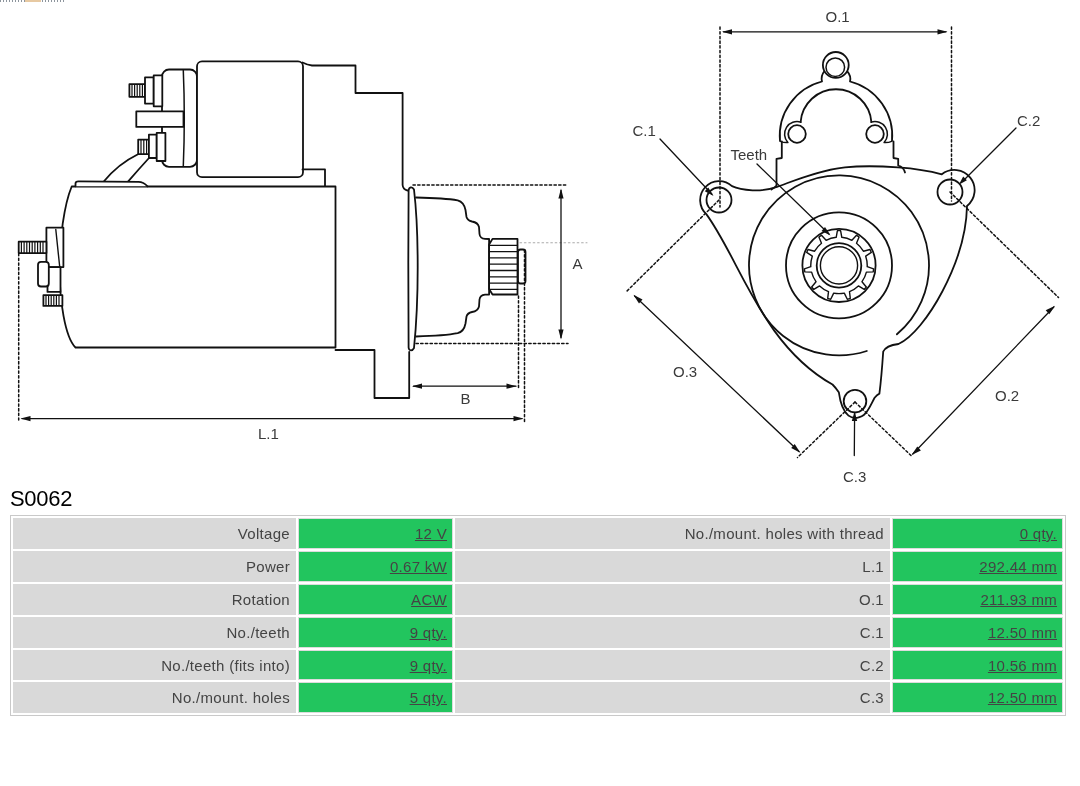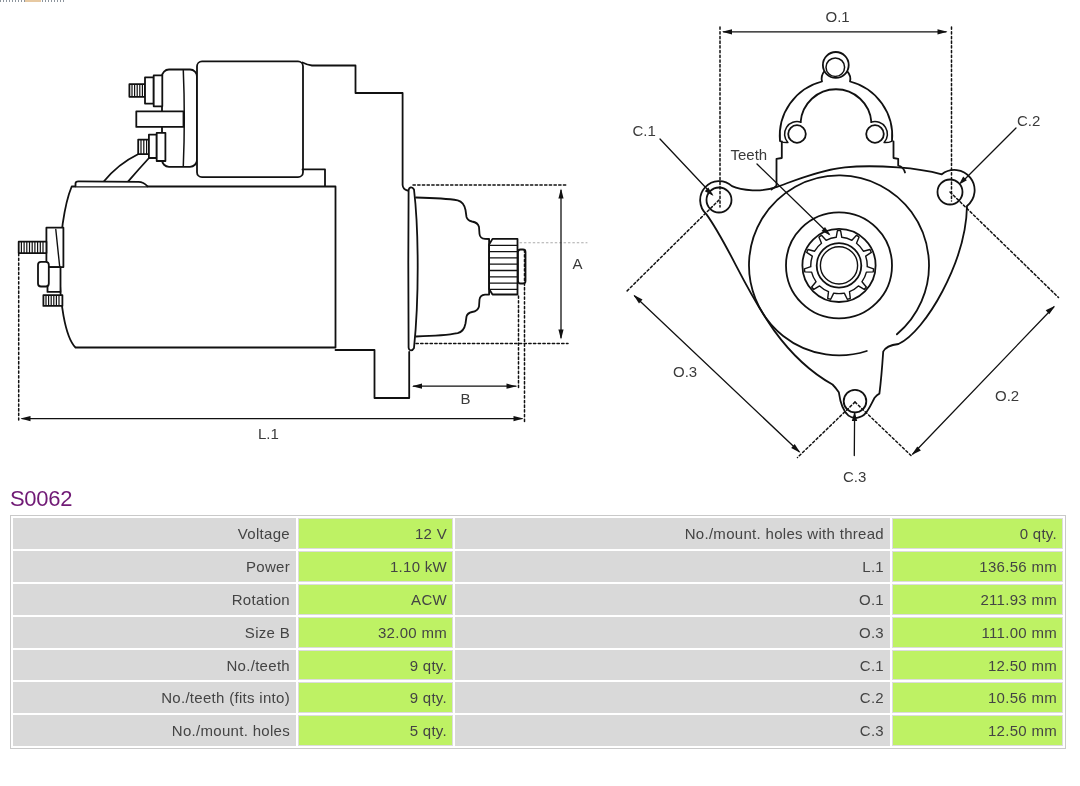--- a/index.html
+++ b/index.html
@@ -1,22 +1,22 @@
 <!DOCTYPE html>
 <html><head>
 <meta charset="utf-8">
 <style>
 html,body{margin:0;padding:0;background:#fff;}
 body{width:1080px;height:786px;position:relative;font-family:"Liberation Sans",sans-serif;overflow:hidden;}
 #art{position:absolute;left:0;top:0;}
-#code{position:absolute;left:10px;top:486px;font-size:22px;color:#701a75;letter-spacing:-0.3px;}
+#code{position:absolute;left:10px;top:486px;font-size:22px;color:#000000;letter-spacing:-0.3px;}
 #tbl{position:absolute;left:10px;top:515px;border-collapse:separate;border-spacing:2px;border:1px solid #c9c9c9;table-layout:fixed;width:1056px;}
 #tbl td{height:30.9px;font-size:15px;color:#444;text-align:right;padding:0 6px 0 8px;letter-spacing:0.3px;overflow:hidden;}
 #tbl td.g{background:#d9d9d9;}
-#tbl td.w{background:#bef264;box-shadow:inset 0 0 0 1px #dcdcdc;}
+#tbl td.w{background:#22c55e;box-shadow:inset 0 0 0 1px #dcdcdc;text-decoration:underline;}
 #strip{position:absolute;left:0;top:0;width:65px;height:2px;background:repeating-linear-gradient(90deg,#8d959d 0 1.2px,#fff 1.2px 3px);}
 #strip2{position:absolute;left:25px;top:0;width:16px;height:2px;background:#e7c9a2;}
 </style>
 </head>
 <body>
 <svg id="art" width="1080" height="500" viewBox="0 0 1080 500" fill="none" stroke="#111" stroke-width="1.8" stroke-linejoin="round" stroke-linecap="round">
 
 <g>
 
 <path d="M104,181.3 Q118,164 138,154.2"></path>
@@ -185,37 +185,31 @@
     </colgroup>
 <tbody>
       <tr>
         <td class="g">Voltage</td>
         <td class="w">12 V</td>
         <td class="g">No./mount. holes with thread</td>
         <td class="w">0 qty.</td>
       </tr>
 <tr>
         <td class="g">Power</td>
-        <td class="w">1.10 kW</td>
+        <td class="w">0.67 kW</td>
         <td class="g">L.1</td>
-        <td class="w">136.56 mm</td>
+        <td class="w">292.44 mm</td>
       </tr>
 <tr>
         <td class="g">Rotation</td>
         <td class="w">ACW</td>
         <td class="g">O.1</td>
         <td class="w">211.93 mm</td>
       </tr>
 <tr>
-        <td class="g">Size B</td>
-        <td class="w">32.00 mm</td>
-        <td class="g">O.3</td>
-        <td class="w">111.00 mm</td>
-      </tr>
-<tr>
         <td class="g">No./teeth</td>
         <td class="w">9 qty.</td>
         <td class="g">C.1</td>
         <td class="w">12.50 mm</td>
       </tr>
 <tr>
         <td class="g">No./teeth (fits into)</td>
         <td class="w">9 qty.</td>
         <td class="g">C.2</td>
         <td class="w">10.56 mm</td>

